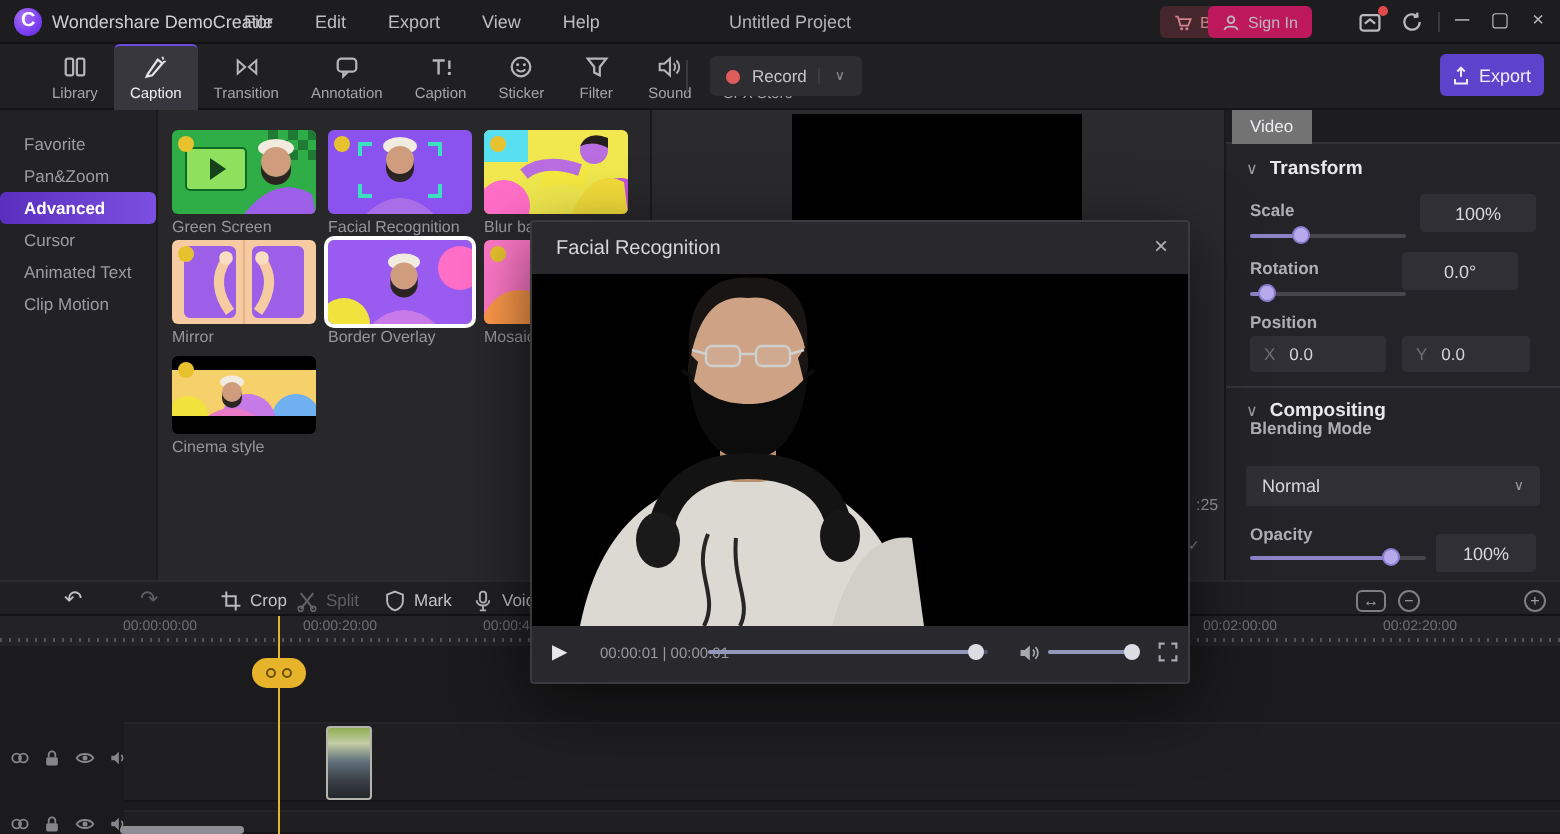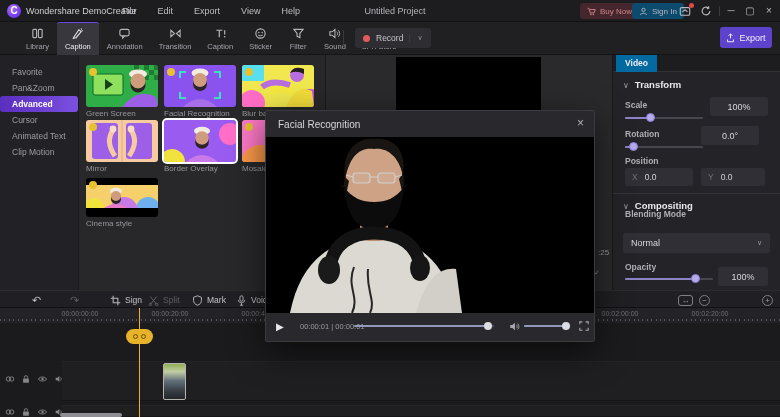--- a/index.html
+++ b/index.html
@@ -9,21 +9,21 @@
 
 .topbar{position:absolute;left:0;top:0;width:780px;height:22px;background:#1d1d20;border-bottom:1px solid #111;display:flex;align-items:center}
 .logo{position:absolute;left:7px;top:4px;width:14px;height:14px;border-radius:50%;background:radial-gradient(circle at 35% 30%,#a86ef5,#7b3ff0 60%,#5b2bd0)}
 .logo span{position:absolute;left:3.5px;top:1px;color:#fff;font-size:10px;font-weight:bold}
 .appname{position:absolute;left:26px;top:6px;color:#cfcfd4;font-size:9px}
 .menus{position:absolute;left:122px;top:6px;display:flex;gap:21px;color:#bdbdc3;font-size:9px}
 .menus span{cursor:default}
 .projtitle{position:absolute;left:340px;top:6px;width:110px;text-align:center;color:#b4b4ba;font-size:9px}
 .pillbtn{position:absolute;top:3px;height:16px;border-radius:3px;display:flex;align-items:center;gap:4px;padding:0 7px;font-size:8px}
 .buynow{left:580px;background:#44262c;color:#d2848d}
-.signin{left:632px;background:#0c4a6e;color:#b9b9be}
+.signin{left:604px;background:#be185d;color:#b9b9be}
 .tbicon{position:absolute;top:5px;width:13px;height:13px;color:#b9b9be}
 .reddot{position:absolute;right:-2px;top:-2px;width:5px;height:5px;border-radius:50%;background:#e04a4a}
 .winctl{position:absolute;top:0;height:22px;line-height:22px;color:#b9b9be;font-size:10px;text-align:center;width:18px}
 .vsep{position:absolute;top:6px;width:1px;height:10px;background:#3a3a3e}
 
 .ribbon{position:absolute;left:0;top:22px;width:780px;height:33px;background:#202023;border-bottom:1px solid #141416}
 .tabs{position:absolute;left:18px;top:0;display:flex;height:33px}
 .tab{display:flex;flex-direction:column;align-items:center;justify-content:center;gap:2px;padding:0 8px;min-width:36px}
 .tab .lbl{font-size:7.5px;color:#a4a4ab;white-space:nowrap}
 .tab.active{background:#37373d;border-radius:3px 3px 0 0;border-top:1px solid #6a4ae0}
@@ -42,21 +42,21 @@
 .card.selected{outline:2px solid #fff}
 .cardlbl{position:absolute;font-size:8px;color:#96969c;white-space:nowrap}
 .badge{position:absolute;left:3px;top:3px;width:8px;height:8px;border-radius:50%;background:#e7c22e;z-index:2}
 .preview{position:absolute;left:325px;top:55px;width:288px;height:235px;background:#2a2a2d;border-left:1px solid #19191b;border-right:1px solid #19191b}
 .canvas{position:absolute;left:70px;top:2px;width:145px;height:186px;background:#000}
 .frag-time{position:absolute;left:272px;top:193px;font-size:8px;color:#9a9aa0}
 .frag-check{position:absolute;left:268px;top:214px;font-size:7px;color:#8a8a90}
 
 .inspector{position:absolute;left:613px;top:55px;width:167px;height:235px;background:#242428}
 .insp-tabstrip{position:absolute;left:0;top:0;width:167px;height:17px;background:#1d1d20;border-bottom:1px solid #313136}
-.insp-tab{position:absolute;left:3px;top:0;height:17px;line-height:17px;padding:0 9px;background:#0369a1;color:#ededf2;font-size:8.5px;font-weight:bold}
+.insp-tab{position:absolute;left:3px;top:0;height:17px;line-height:17px;padding:0 9px;background:#737373;color:#ededf2;font-size:8.5px;font-weight:normal}
 .sect{position:absolute;left:10px;font-weight:bold;color:#e8e8ec;font-size:9.5px}
 .sect .chev{color:#9a9aa0;font-weight:normal;margin-right:6px;font-size:8px}
 .flabel{position:absolute;left:12px;font-size:8.5px;color:#aeaeb4;font-weight:bold}
 .slider{position:absolute;height:9px}
 .slider .track{position:absolute;left:0;top:4px;width:100%;height:2px;background:#46464c;border-radius:1px}
 .slider .fill{position:absolute;left:0;top:4px;height:2px;background:#8d84c8;border-radius:1px}
 .slider .thumb{position:absolute;top:0;width:9px;height:9px;border-radius:50%;background:#b6aaec;border:1px solid #8a7cd0}
 .valbox{position:absolute;height:19px;background:#2f2f35;border-radius:2px;color:#d8d8dd;font-size:9px;display:flex;align-items:center;justify-content:center}
 .posbox{position:absolute;height:18px;background:#2f2f35;border-radius:2px;font-size:8.5px;display:flex;align-items:center;gap:7px;padding-left:7px}
 .posbox .axis{color:#6f6f76}
@@ -161,30 +161,30 @@
       </div>
       <div class="tab active">
         <svg width="13" height="13" viewBox="0 0 14 14">
             <path d="M3,11 L8.5,3 L11,5 L5.5,11.5 L2.5,12.2 Z" fill="none" stroke="#e3e3e8" stroke-width="1.2"></path>
             <path d="M11,1.5 l.5,1.5 M12.8,4 l-1.5,.3" stroke="#e3e3e8" stroke-width="1"></path>
           </svg>
         <span class="lbl">Caption</span>
       </div>
       <div class="tab">
         <svg width="13" height="13" viewBox="0 0 14 14">
+            <path d="M2,3.5 L6,7 L2,10.5 Z M12,3.5 L8,7 L12,10.5 Z" fill="none" stroke="#b5b5bc" stroke-width="1.1"></path>
+          </svg>
+        <span class="lbl">Transition</span>
+      </div>
+      <div class="tab">
+        <svg width="13" height="13" viewBox="0 0 14 14">
             <rect x="2" y="2.5" width="10" height="7" rx="2" fill="none" stroke="#b5b5bc" stroke-width="1.2"></rect>
             <path d="M5,9.5 L5,12 L7.5,9.5" fill="none" stroke="#b5b5bc" stroke-width="1.2"></path>
           </svg>
         <span class="lbl">Annotation</span>
-      </div>
-      <div class="tab">
-        <svg width="13" height="13" viewBox="0 0 14 14">
-            <path d="M2,3.5 L6,7 L2,10.5 Z M12,3.5 L8,7 L12,10.5 Z" fill="none" stroke="#b5b5bc" stroke-width="1.1"></path>
-          </svg>
-        <span class="lbl">Transition</span>
       </div>
       <div class="tab">
         <svg width="13" height="13" viewBox="0 0 14 14">
             <path d="M2.5,3.5 H9 M5.7,3.5 V11" fill="none" stroke="#b5b5bc" stroke-width="1.3"></path>
             <path d="M11.5,3.5 V8" stroke="#b5b5bc" stroke-width="1.3"></path>
             <circle cx="11.5" cy="10.5" r=".9" fill="#b5b5bc"></circle>
           </svg>
         <span class="lbl">Caption</span>
       </div>
       <div class="tab">
@@ -416,21 +416,21 @@
     <div class="valbox" style="left:105px;top:212px;width:50px">100%</div>
   </div>
 
   <div class="edittb">
     <div class="tbgroup ugly" style="left:32px">↶</div>
     <div class="tbgroup ugly dim" style="left:70px">↷</div>
     <div class="tbgroup" style="left:52px;margin-left:58px">
       <svg width="11" height="11" viewBox="0 0 14 14">
           <path d="M4,1 V10 H13 M1,4 H10 V13" fill="none" stroke="#b8b8be" stroke-width="1.3"></path>
         </svg>
-      <span>Sign</span>
+      <span>Crop</span>
     </div>
     <div class="tbgroup dim" style="left:148px">
       <svg width="11" height="11" viewBox="0 0 14 14">
           <path d="M3,2 L11,12 M11,2 L3,12" stroke="#b8b8be" stroke-width="1.2"></path>
           <circle cx="3" cy="12" r="1.6" fill="none" stroke="#b8b8be"></circle>
           <circle cx="11" cy="12" r="1.6" fill="none" stroke="#b8b8be"></circle>
         </svg>
       <span>Split</span>
     </div>
     <div class="tbgroup" style="left:192px">

